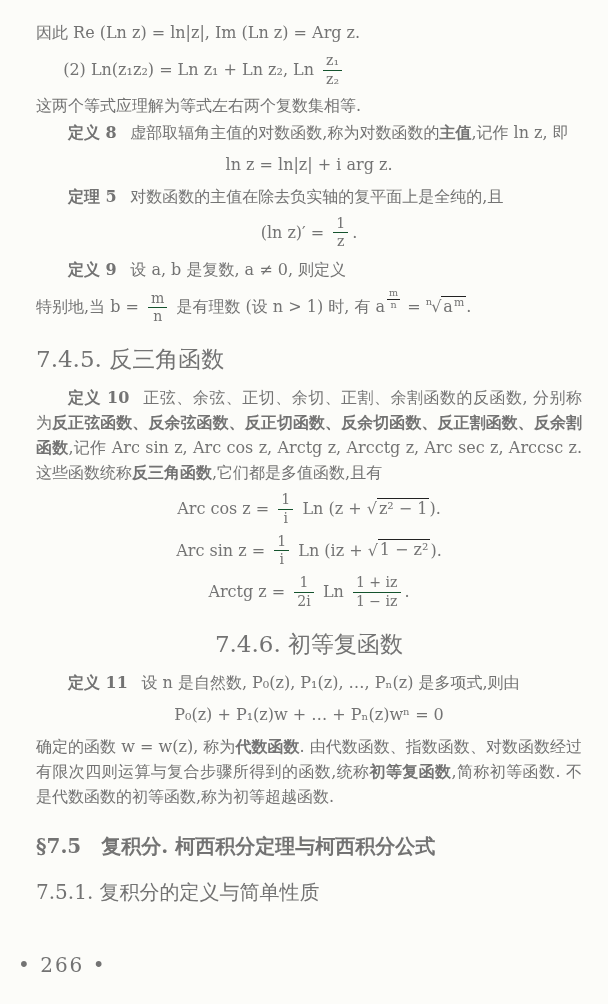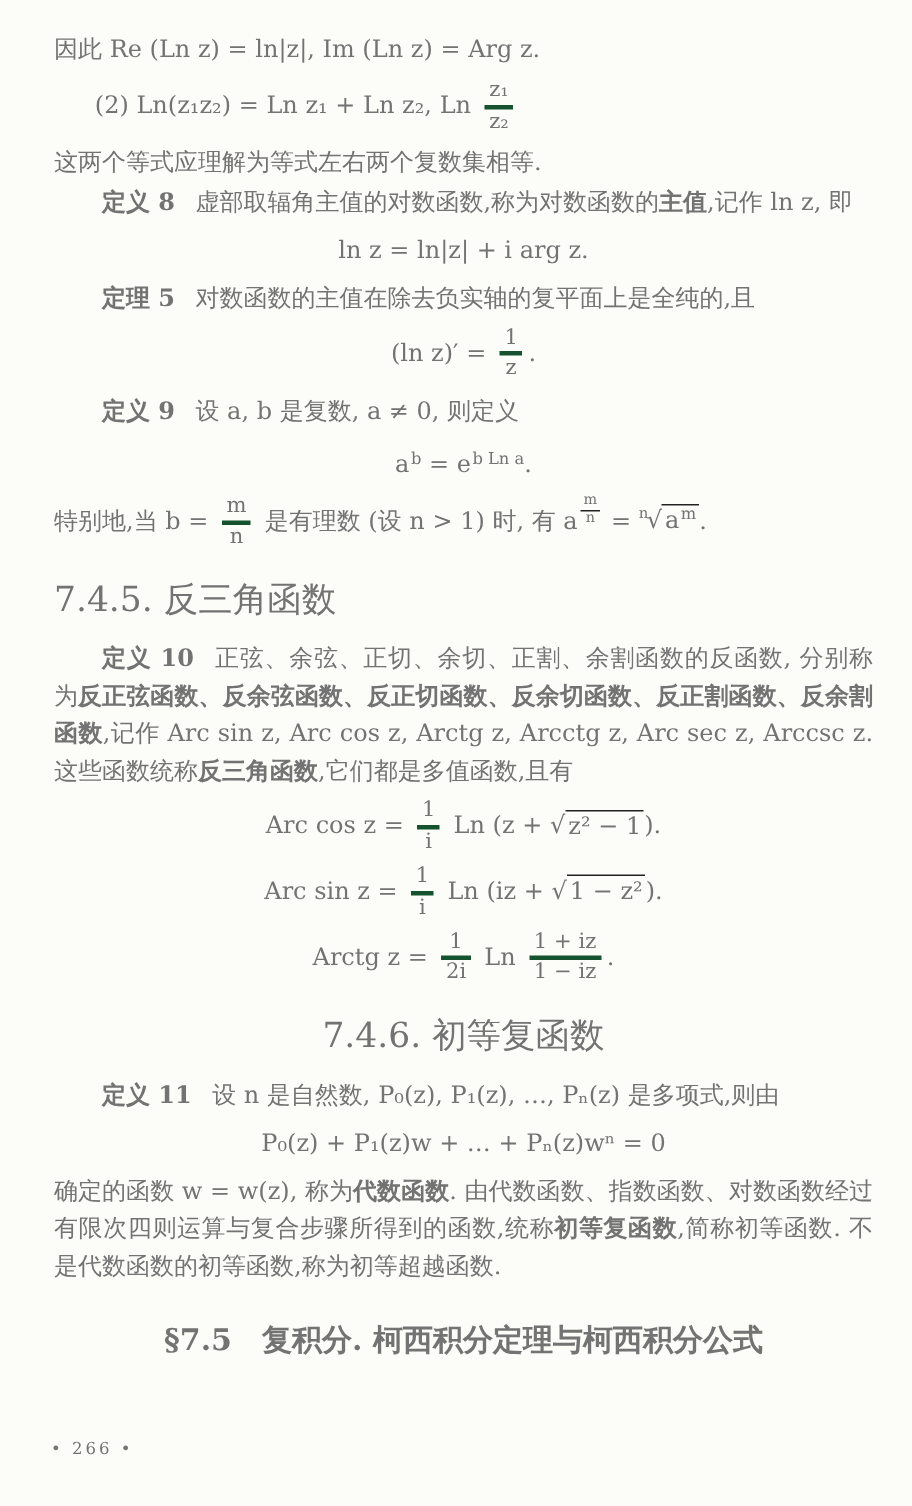--- a/index.html
+++ b/index.html
@@ -15,36 +15,36 @@
     overflow:hidden;
   }
   p{margin:0;}
   .ind{text-indent:2em;}
   .just{text-align:justify;}
   .lbl{font-weight:bold;margin-right:0.85em;}
   .b{font-weight:bold;}
   .fm{text-align:center;margin:7px 0;}
   .eqind{padding-left:1.7em;margin:8px 0 5px;}
   .frac{display:inline-block;vertical-align:middle;text-align:center;font-size:0.88em;line-height:1.12;margin:0 4px;}
-  .frac .num{display:block;border-bottom:3px solid #14532d;padding:0 3px 1px;}
+  .frac .num{display:block;border-bottom:1px solid #14532d;padding:0 3px 1px;}
   .frac .den{display:block;padding:1px 3px 0;}
   sup.e{font-size:0.68em;vertical-align:0.55em;margin-left:1px;}
   .supfrac{display:inline-block;vertical-align:0.5em;font-size:0.6em;text-align:center;line-height:1.1;margin:0 2px;}
   .supfrac .num{display:block;border-bottom:1px solid #222;padding:0 2px;}
   .supfrac .den{display:block;padding:0 2px;}
   .root{white-space:nowrap;}
   .ridx{font-size:0.62em;vertical-align:0.7em;margin-right:-1px;}
   .radicand{border-top:1px solid #222;padding:0 2px;}
   .h-sub{font-size:23px;line-height:28px;font-weight:normal;margin:20px 0 12px;}
   .h-746{margin:20px 0 12px;text-align:center;}
-  .h-main{font-size:20px;line-height:26px;font-weight:bold;text-align:center;margin:24px 0 20px;}
+  .h-main{font-size:20px;line-height:26px;font-weight:bold;margin:24px 0 20px;}
   .h-751{font-size:20px;line-height:26px;font-weight:normal;margin:0 0 14px;}
   .mt6{margin-top:6px;}
   .mt2{margin-top:2px;}
-  .pagenum{position:absolute;left:34px;bottom:26px;font-size:11px;letter-spacing:2px;}
+  .pagenum{position:absolute;left:18px;bottom:26px;font-size:20px;letter-spacing:2px;}
 </style>
 </head>
 <body>
 
 <div class="page">
 
   <p>因此 Re (Ln z) = ln|z|, Im (Ln z) = Arg z.</p>
 
   <div class="eqind">
     <span>(2) Ln(z₁z₂) = Ln z₁ + Ln z₂,  Ln</span>
@@ -71,23 +71,20 @@
     <span class="frac">
       <span class="num">1</span>
       <span class="den">z</span>
     </span><span>.</span>
   </div>
 
   <p class="ind">
     <span class="lbl">定义 9</span><span>设 a, b 是复数, a ≠ 0, 则定义</span>
   </p>
 
-  <div class="fm">
-    <span>a</span><sup class="e">b</sup><span> = e</span><sup class="e">b Ln a</sup><span>.</span>
-  </div>
 
   <p class="mt6">
     <span>特别地,当 b =</span>
     <span class="frac">
       <span class="num">m</span>
       <span class="den">n</span>
     </span>
     <span>是有理数 (设 n &gt; 1) 时, 有 a</span><span class="supfrac"><span class="num">m</span><span class="den">n</span></span>
     <span>=</span>
     <span class="root"><sup class="ridx">n</sup><span>√</span><span class="radicand"><span>a</span><sup class="e">m</sup></span></span><span>.</span>
@@ -139,17 +136,18 @@
   </p>
 
   <div class="fm">P₀(z) + P₁(z)w + … + Pₙ(z)wⁿ = 0</div>
 
   <p class="just">
     <span>确定的函数 w = w(z), 称为</span><span class="b">代数函数</span><span>. 由代数函数、指数函数、对数函数经过有限次四则运算与复合步骤所得到的函数,统称</span><span class="b">初等复函数</span><span>,简称初等函数. 不是代数函数的初等函数,称为初等超越函数.</span>
   </p>
 
   <h1 class="h-main">§7.5　复积分. 柯西积分定理与柯西积分公式</h1>
 
+  <h2 class="h-751">7.5.1. 复积分的定义与简单性质</h2>
 
 
   <div class="pagenum">• 266 •</div>
 
 </div>
 
 </body></html>

